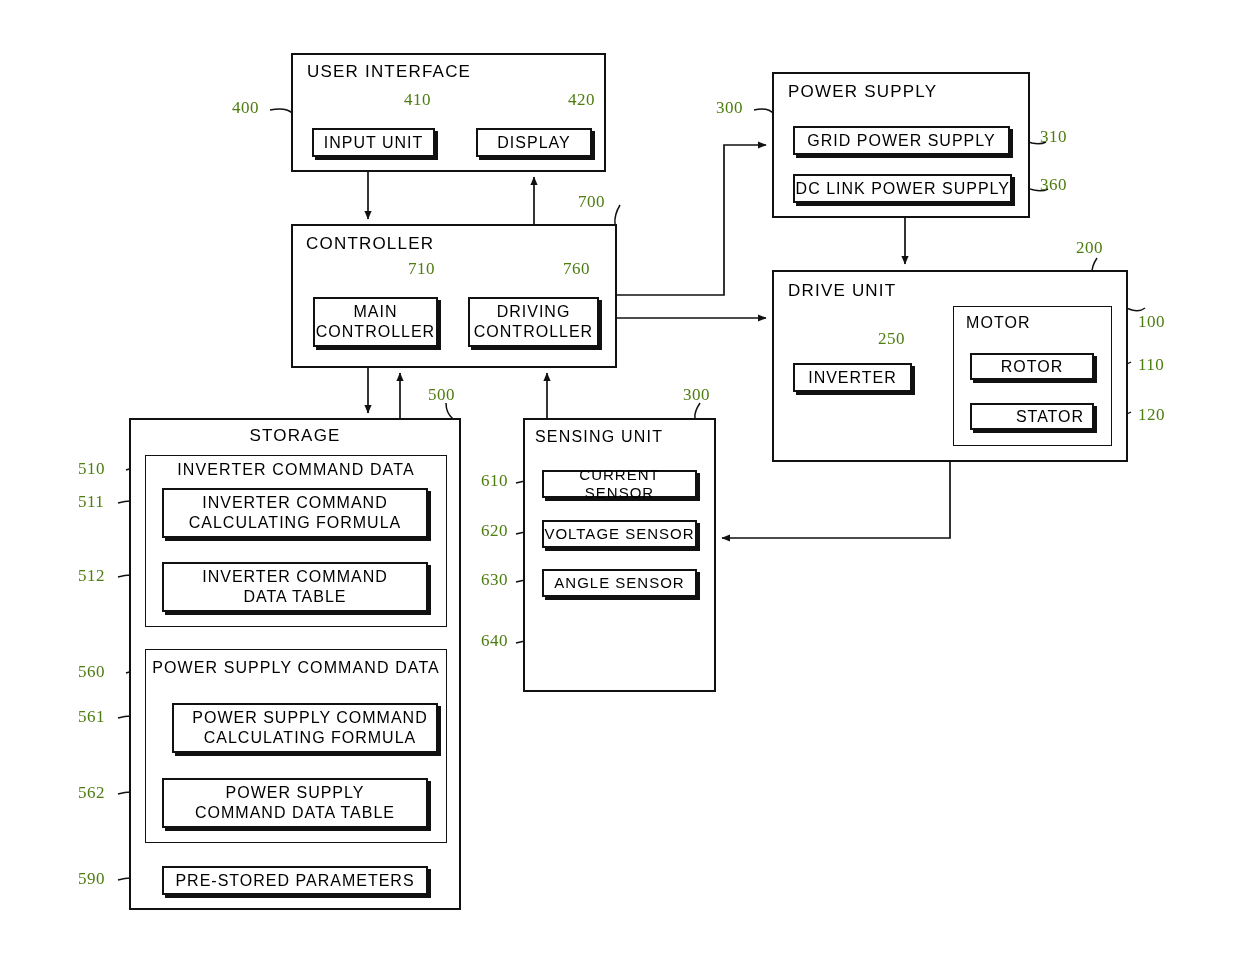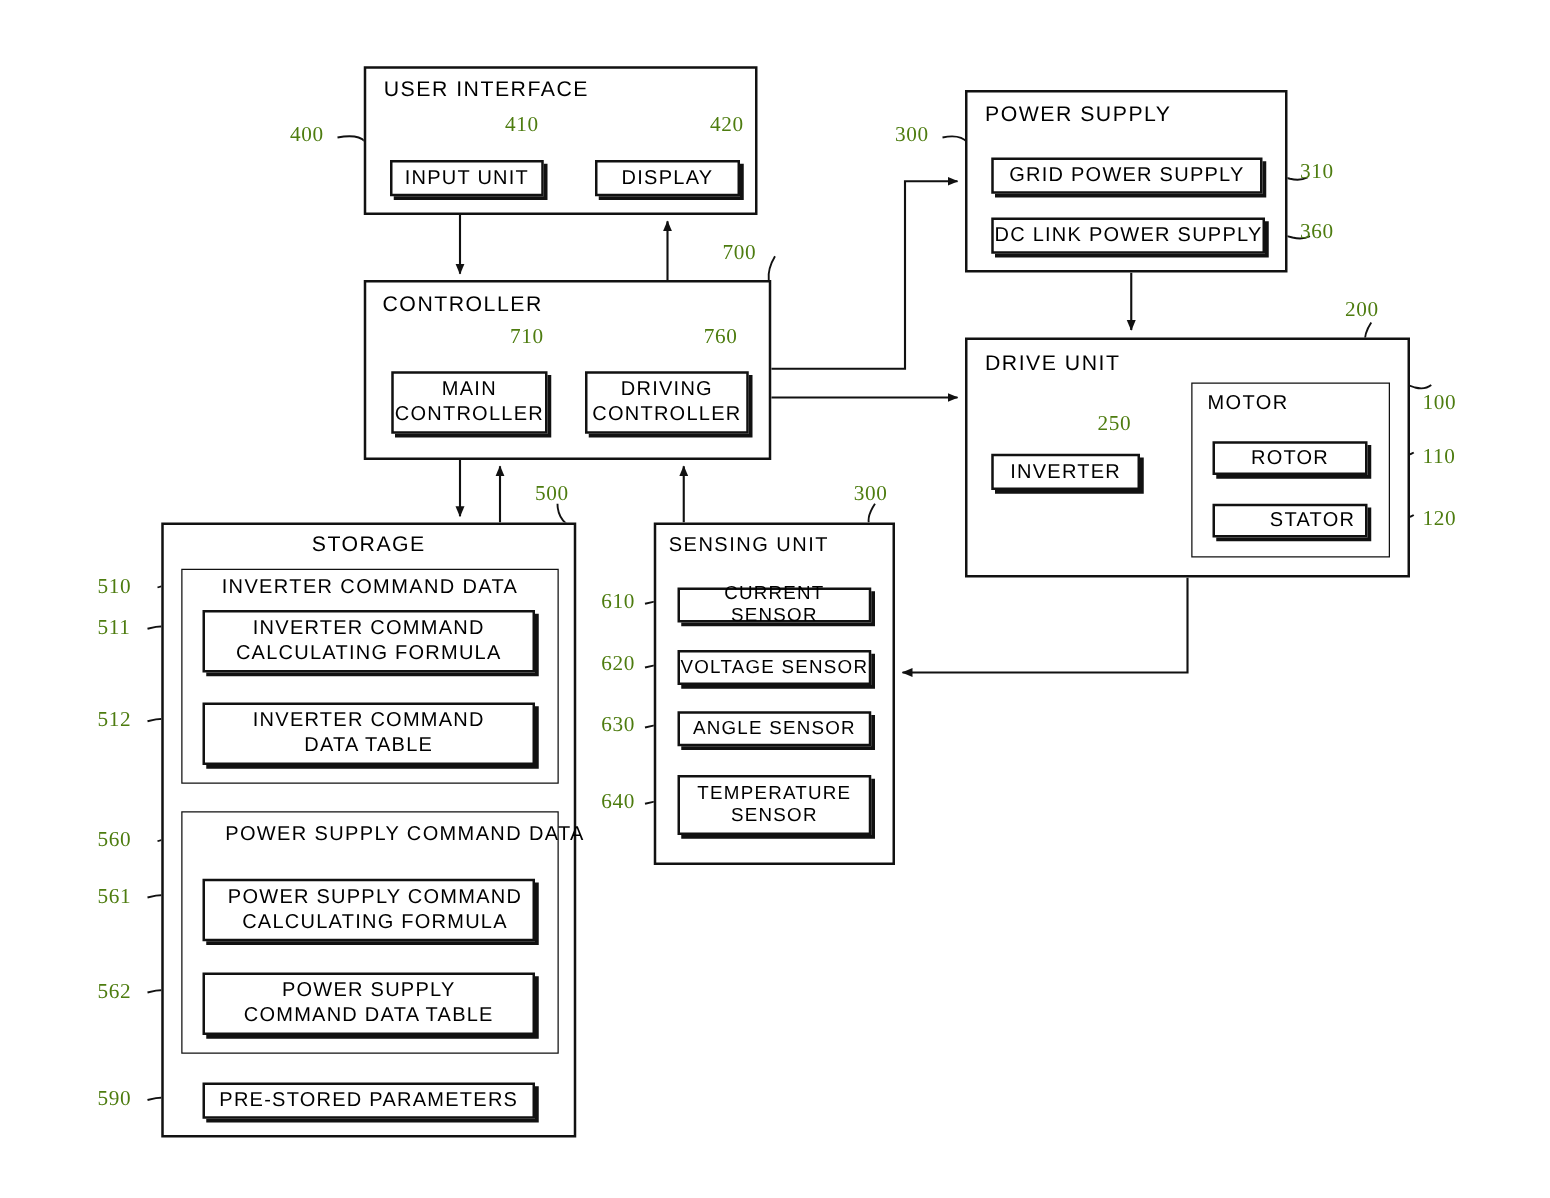--- a/index.html
+++ b/index.html
@@ -183,24 +183,24 @@
 
   <div class="cbox" style="left:162px;top:562px;width:266px;height:50px;">
     <div>
       <span>INVERTER COMMAND</span>
       <span>DATA TABLE</span>
     </div>
   </div>
   <div class="ref" style="left:78px;top:566px;">512</div>
 
   <div class="gbox" style="left:145px;top:649px;width:302px;height:194px;"></div>
-  <div class="gtitle" style="left:145px;top:659px;width:302px;padding-left:28px;">POWER SUPPLY COMMAND DATA</div>
+  <div class="gtitle" style="left:145px;top:659px;width:302px;">POWER SUPPLY COMMAND DATA</div>
   <div class="ref" style="left:78px;top:662px;">560</div>
 
-  <div class="cbox" style="left:162px;top:703px;width:266px;height:50px;padding-left:10px;">
+  <div class="cbox" style="left:172px;top:703px;width:266px;height:50px;padding-left:10px;">
     <div>
       <span>POWER SUPPLY COMMAND</span>
       <span>CALCULATING FORMULA</span>
     </div>
   </div>
   <div class="ref" style="left:78px;top:707px;">561</div>
 
   <div class="cbox" style="left:162px;top:778px;width:266px;height:50px;">
     <div>
       <span>POWER SUPPLY</span>
@@ -226,21 +226,15 @@
   <div class="cbox" style="left:542px;top:520px;width:155px;height:28px;font-size:15px;">
     <span>VOLTAGE SENSOR</span>
   </div>
   <div class="ref" style="left:481px;top:521px;">620</div>
 
   <div class="cbox" style="left:542px;top:569px;width:155px;height:28px;font-size:15px;">
     <span>ANGLE SENSOR</span>
   </div>
   <div class="ref" style="left:481px;top:570px;">630</div>
 
-  <div class="cbox" style="left:542px;top:620px;width:155px;height:48px;font-size:15px;">
-    <div>
-      <span>TEMPERATURE</span>
-      <span>SENSOR</span>
-    </div>
-  </div>
   <div class="ref" style="left:481px;top:631px;">640</div>
 
 </div>
 
 </body></html>

